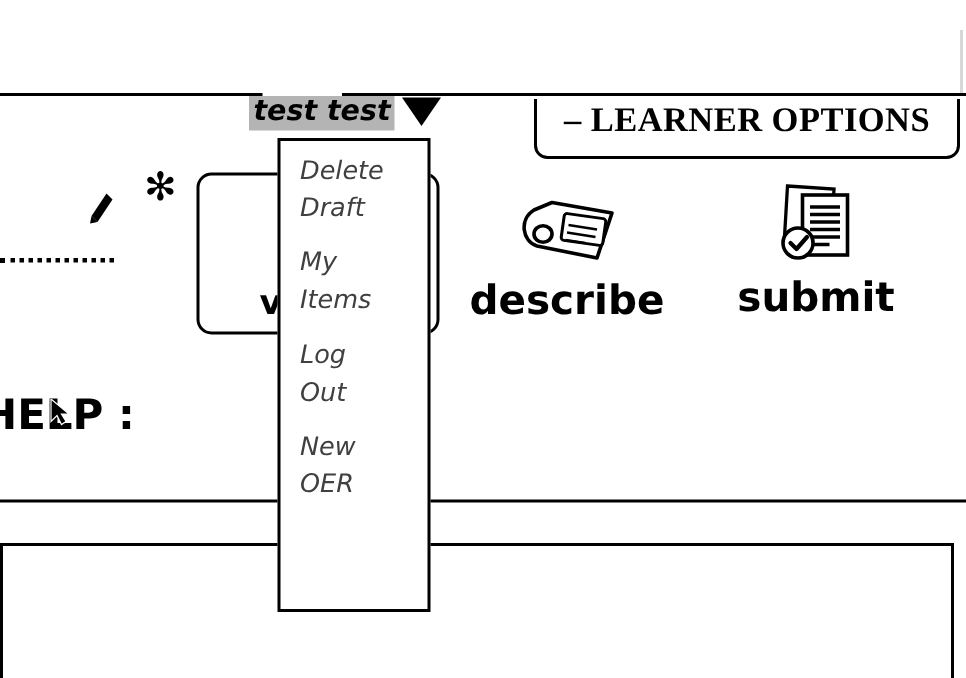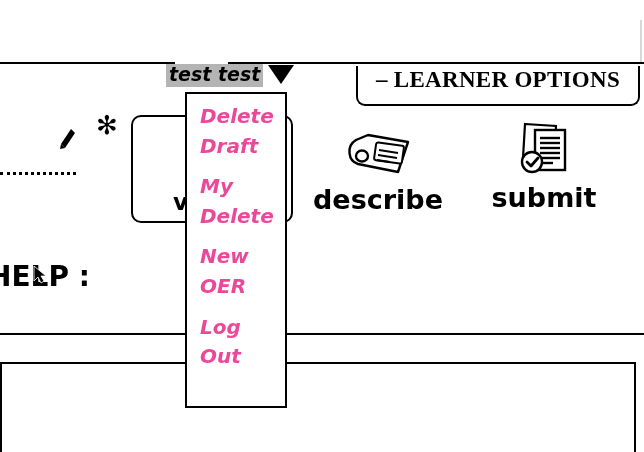--- a/index.html
+++ b/index.html
@@ -201,24 +201,24 @@
     top: 72px;
     width: 102px;
     height: 316px;
     background: #ffffff;
     border: 2px solid #000;
     box-sizing: border-box;
     padding: 8px 0 0 0;
   }
   .menu-item {
     font-family: "DejaVu Sans", sans-serif;
-    font-size: 20px;
-    font-weight: 700;
+    font-size: 17px;
+    font-weight: 400;
     font-style: italic;
-    color: #ec4899;
+    color: #404040;
     line-height: 1.48;
     padding: 0 0 0 13px;
     margin-bottom: 11px;
     cursor: pointer;
     white-space: pre-line;
   }
 </style>
 </head>
 <body>
 
@@ -294,20 +294,20 @@
 
   <div class="hline" id="mid-rule"></div>
   <div class="hline" id="lower-rule"></div>
   <div class="vline" id="right-vrule"></div>
   <div class="vline" id="left-vrule"></div>
 
   <div id="user-dropdown">
     <div class="menu-item">Delete
 Draft</div>
     <div class="menu-item">My
-Delete</div>
+Items</div>
+    <div class="menu-item">Log
+Out</div>
     <div class="menu-item">New
 OER</div>
-    <div class="menu-item">Log
-Out</div>
   </div>
 
 </div>
 
 </body></html>

